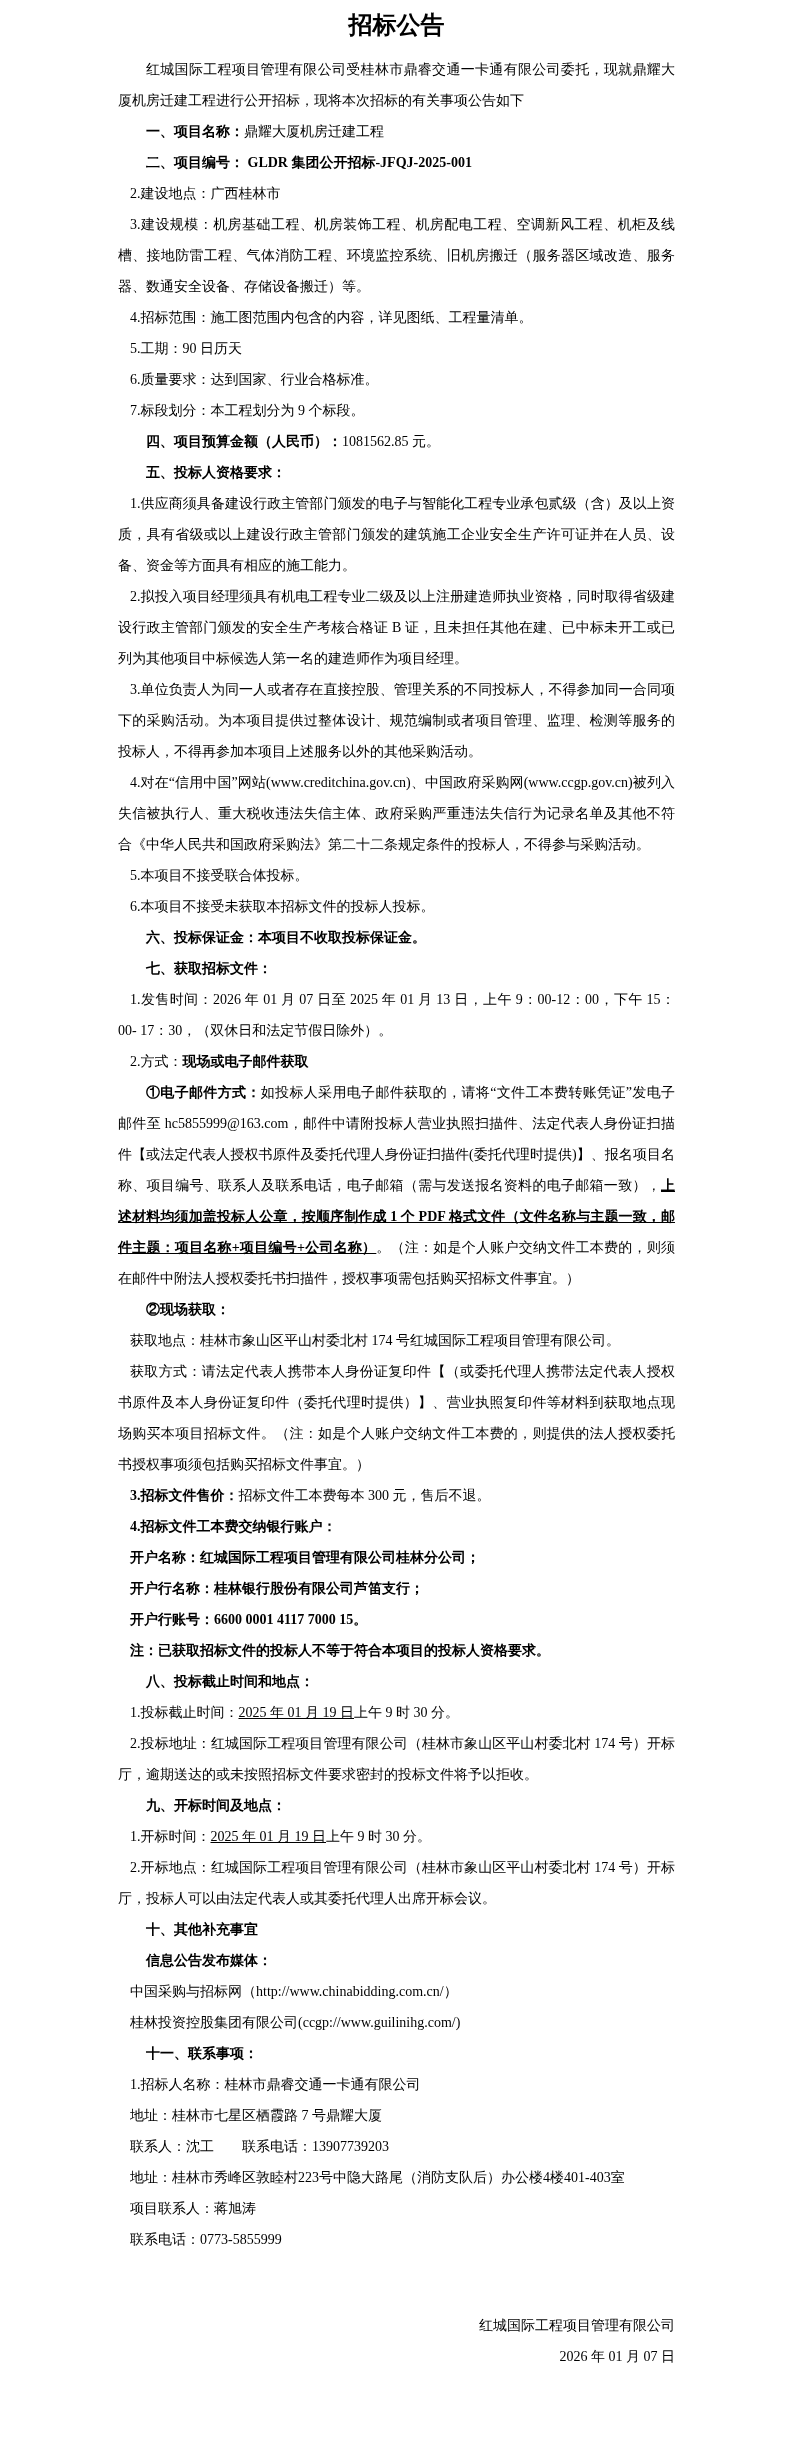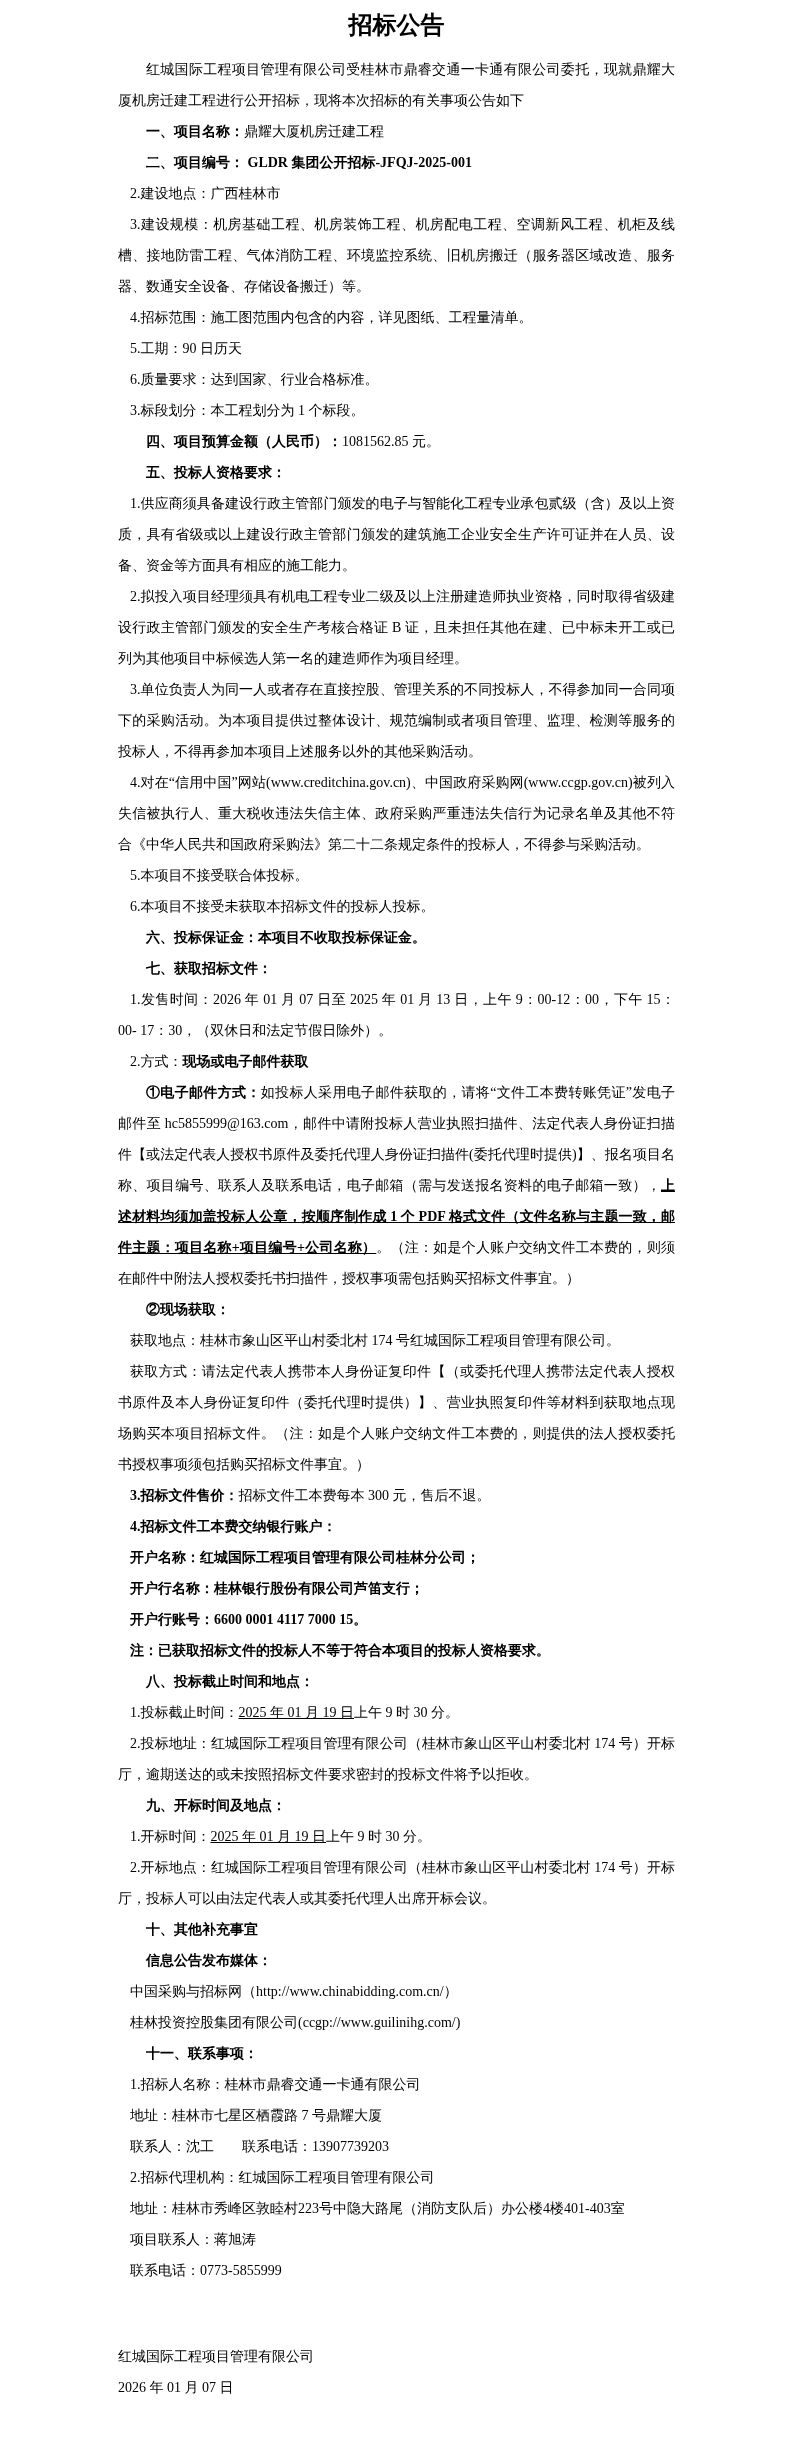--- a/index.html
+++ b/index.html
@@ -31,38 +31,38 @@
     word-break: break-word;
   }
   .ind1 { text-indent: 12px; }
   .ind2 { text-indent: 28px; }
   .run-b { font-weight: 700; margin-top: 40px; }
   .run-u { text-decoration: underline; }
   .doc-footer {
     margin-top: 55px;
     text-align: right;
   }
-  .doc-footer .para { text-align: left; }
+  .doc-footer .para { text-align: right; }
 </style>
 </head>
 <body>
 
 <div class="doc">
   <h1 class="doc-title">招标公告</h1>
 
   <div id="doc-body">
       <p class="para ind2"><span>红城国际工程项目管理有限公司受桂林市鼎睿交通一卡通有限公司委托，现就鼎耀大厦机房迁建工程进行公开招标，现将本次招标的有关事项公告如下</span></p>
       <p class="para ind2"><span class="run-b">一、项目名称：</span><span>鼎耀大厦机房迁建工程</span></p>
       <p class="para ind2"><span class="run-b">二、项目编号： GLDR 集团公开招标-JFQJ-2025-001</span></p>
       <p class="para ind1"><span>2.建设地点：广西桂林市</span></p>
       <p class="para ind1"><span>3.建设规模：机房基础工程、机房装饰工程、机房配电工程、空调新风工程、机柜及线槽、接地防雷工程、气体消防工程、环境监控系统、旧机房搬迁（服务器区域改造、服务器、数通安全设备、存储设备搬迁）等。</span></p>
       <p class="para ind1"><span>4.招标范围：施工图范围内包含的内容，详见图纸、工程量清单。</span></p>
       <p class="para ind1"><span>5.工期：90 日历天</span></p>
       <p class="para ind1"><span>6.质量要求：达到国家、行业合格标准。</span></p>
-      <p class="para ind1"><span>3.标段划分：本工程划分为 1 个标段。</span></p>
+      <p class="para ind1"><span>7.标段划分：本工程划分为 9 个标段。</span></p>
       <p class="para ind2"><span class="run-b">四、项目预算金额（人民币）：</span><span>1081562.85 元。</span></p>
       <p class="para ind2"><span class="run-b">五、投标人资格要求：</span></p>
       <p class="para ind1"><span>1.供应商须具备建设行政主管部门颁发的电子与智能化工程专业承包贰级（含）及以上资质，具有省级或以上建设行政主管部门颁发的建筑施工企业安全生产许可证并在人员、设备、资金等方面具有相应的施工能力。</span></p>
       <p class="para ind1"><span>2.拟投入项目经理须具有机电工程专业二级及以上注册建造师执业资格，同时取得省级建设行政主管部门颁发的安全生产考核合格证 B 证，且未担任其他在建、已中标未开工或已列为其他项目中标候选人第一名的建造师作为项目经理。</span></p>
       <p class="para ind1"><span>3.单位负责人为同一人或者存在直接控股、管理关系的不同投标人，不得参加同一合同项下的采购活动。为本项目提供过整体设计、规范编制或者项目管理、监理、检测等服务的投标人，不得再参加本项目上述服务以外的其他采购活动。</span></p>
       <p class="para ind1"><span>4.对在“信用中国”网站(www.creditchina.gov.cn)、中国政府采购网(www.ccgp.gov.cn)被列入失信被执行人、重大税收违法失信主体、政府采购严重违法失信行为记录名单及其他不符合《中华人民共和国政府采购法》第二十二条规定条件的投标人，不得参与采购活动。</span></p>
       <p class="para ind1"><span>5.本项目不接受联合体投标。</span></p>
       <p class="para ind1"><span>6.本项目不接受未获取本招标文件的投标人投标。</span></p>
       <p class="para ind2"><span class="run-b">六、投标保证金：本项目不收取投标保证金。</span></p>
       <p class="para ind2"><span class="run-b">七、获取招标文件：</span></p>
@@ -85,21 +85,20 @@
       <p class="para ind1"><span>1.开标时间：</span><span class="run-u">2025 年 01 月 19 日</span><span>上午 9 时 30 分。</span></p>
       <p class="para ind1"><span>2.开标地点：红城国际工程项目管理有限公司（桂林市象山区平山村委北村 174 号）开标厅，投标人可以由法定代表人或其委托代理人出席开标会议。</span></p>
       <p class="para ind2"><span class="run-b">十、其他补充事宜</span></p>
       <p class="para ind2"><span class="run-b">信息公告发布媒体：</span></p>
       <p class="para ind1"><span>中国采购与招标网（http://www.chinabidding.com.cn/）</span></p>
       <p class="para ind1"><span>桂林投资控股集团有限公司(ccgp://www.guilinihg.com/)</span></p>
       <p class="para ind2"><span class="run-b">十一、联系事项：</span></p>
       <p class="para ind1"><span>1.招标人名称：桂林市鼎睿交通一卡通有限公司</span></p>
       <p class="para ind1"><span>地址：桂林市七星区栖霞路 7 号鼎耀大厦</span></p>
       <p class="para ind1"><span>联系人：沈工　　联系电话：13907739203</span></p>
-      <p class="para ind1"><span>2.招标代理机构：红城国际工程项目管理有限公司</span></p>
       <p class="para ind1"><span>地址：桂林市秀峰区敦睦村223号中隐大路尾（消防支队后）办公楼4楼401-403室</span></p>
       <p class="para ind1"><span>项目联系人：蒋旭涛</span></p>
       <p class="para ind1"><span>联系电话：0773-5855999</span></p>
     </div>
 
   <div class="doc-footer">
     <p class="para">红城国际工程项目管理有限公司</p>
     <p class="para">2026 年 01 月 07 日</p>
   </div>
 </div>

